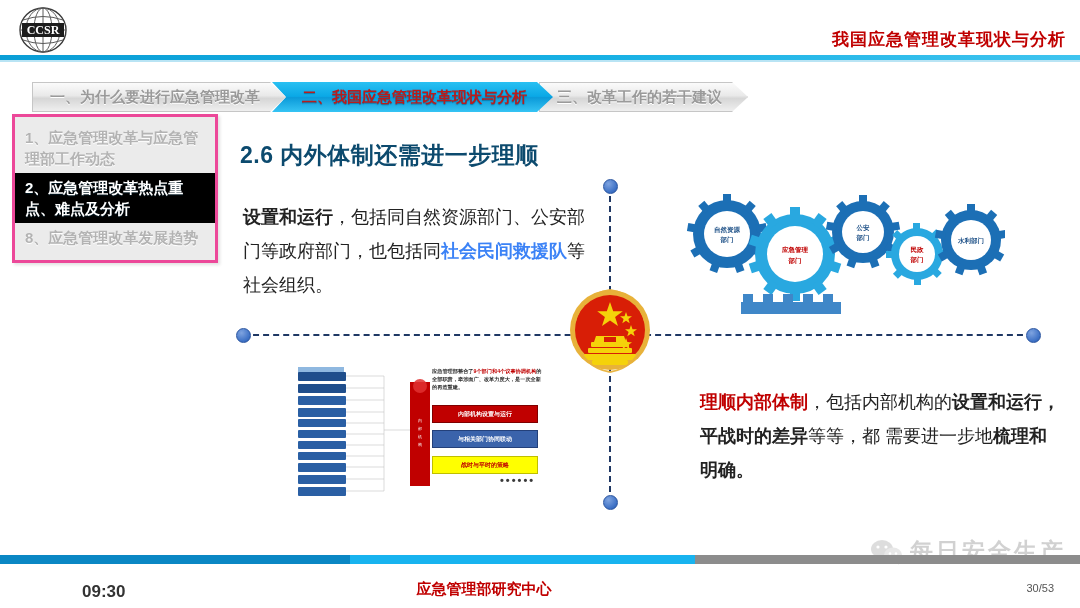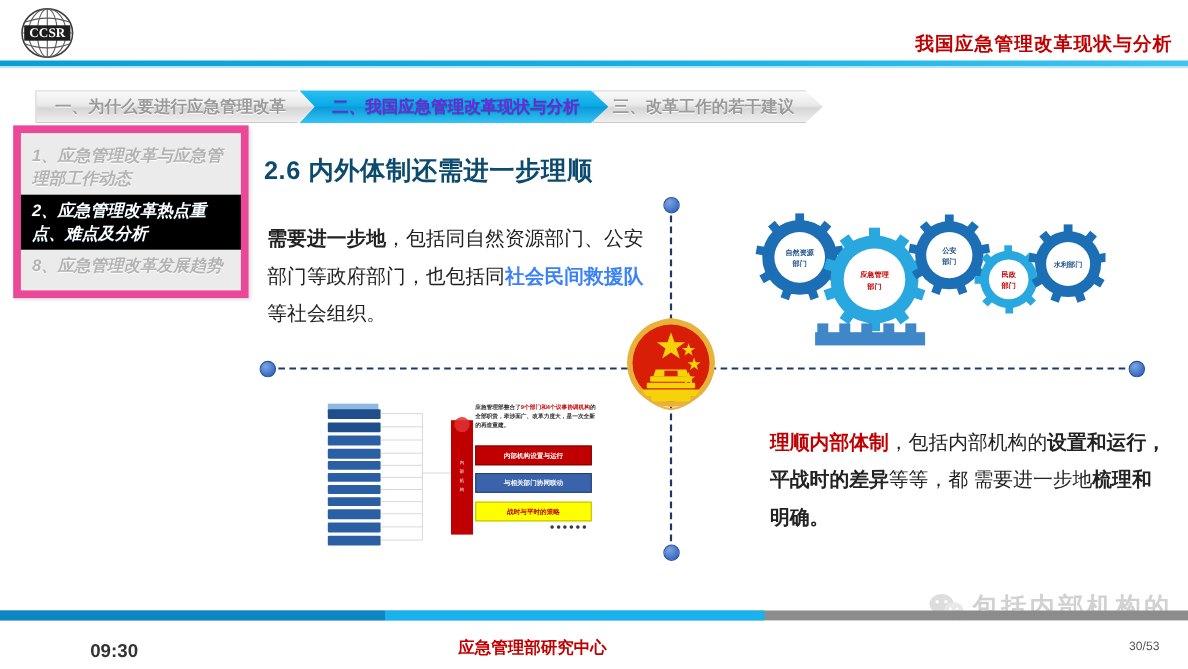--- a/index.html
+++ b/index.html
@@ -19,33 +19,33 @@
   .tab{position:relative;height:30px;display:flex;align-items:center;
        padding:0 26px 0 18px;font-size:15px;font-weight:bold;white-space:nowrap;
        margin-right:-14px;}
   .tab .tab-bg{position:absolute;left:0;top:0;right:0;bottom:0;z-index:0;}
   .tab span{position:relative;z-index:2;}
   .tab.inactive{color:#9a9a9a;text-shadow:0 1px 0 #fff;}
   .tab.inactive .tab-bg{
       background:linear-gradient(to bottom,#fbfbfb 0%,#e9e9e9 45%,#d6d6d6 55%,#efefef 100%);
       border:1px solid #c6c6c6;
       clip-path:polygon(0 0, calc(100% - 16px) 0, 100% 50%, calc(100% - 16px) 100%, 0 100%);}
-  .tab.active{color:#6d28d9;text-shadow:0 1px 1px rgba(0,60,90,.45);justify-content:flex-end;}
+  .tab.active{color:#b91c1c;text-shadow:0 1px 1px rgba(0,60,90,.45);justify-content:flex-end;}
   .tab.active .tab-bg{
       background:linear-gradient(to bottom,#29c0f2 0%,#0aa8e6 48%,#0b9ad9 52%,#36c4f4 100%);
       clip-path:polygon(0 0, calc(100% - 16px) 0, 100% 50%, calc(100% - 16px) 100%, 0 100%, 14px 50%);
       padding-left:0;}
   .tab.active{padding-left:30px;z-index:3;}
   .tab.t1{z-index:4;justify-content:center;}
   .tab.t3{z-index:1;}
 
   
   .subnav{position:absolute;left:12px;top:114px;width:200px;
-          background:#ebebeb;border:7px solid #ec4899;padding:6px 0 8px 0;
-          box-shadow:2px 2px 3px rgba(0,0,0,.12);font-style:italic;}
+          background:#ebebeb;border:3px solid #ec4899;padding:6px 0 8px 0;
+          box-shadow:2px 2px 3px rgba(0,0,0,.12);}
   .sub-item{font-size:15px;font-weight:bold;line-height:21px;padding:4px 6px 4px 10px;
             color:#b3b3b3;text-shadow:0 1px 0 #fff;}
   .sub-item.sel{background:#000000;color:#fff;text-shadow:0 1px 1px rgba(0,60,90,.4);
                 box-shadow:0 1px 2px rgba(0,0,0,.2) inset;}
 
   
   .slide-title{position:absolute;left:240px;top:140px;font-size:23px;font-weight:bold;
                color:#0c4a6e;letter-spacing:.5px;text-align:right;}
 
   
@@ -139,21 +139,21 @@
 
 <div class="subnav">
   <div class="sub-item">1、应急管理改革与应急管理部工作动态</div>
   <div class="sub-item sel">2、应急管理改革热点重点、难点及分析</div>
   <div class="sub-item">8、应急管理改革发展趋势</div>
 </div>
 
 <div class="slide-title">2.6 内外体制还需进一步理顺</div>
 
 <div class="para-out">
-  <span class="b">需要进一步地</span><span>，包括同自然资源部门、公安部门等政府部门，也包括同</span><span class="red">社会民间救援队</span><span>等社会组织。</span>
+  <span class="b">设置和运行</span><span>，包括同自然资源部门、公安部门等政府部门，也包括同</span><span class="red">社会民间救援队</span><span>等社会组织。</span>
 </div>
 
 <div class="dash-h"></div>
 <div class="dash-v"></div>
 <div class="dot" style="left:236px;top:328px;"></div>
 <div class="dot" style="left:1026px;top:328px;"></div>
 <div class="dot" style="left:603px;top:179px;"></div>
 <div class="dot" style="left:603px;top:495px;"></div>
 
 <div class="emblem">
@@ -360,21 +360,21 @@
   <svg width="34" height="28" viewBox="0 0 34 28">
     <ellipse cx="12" cy="11" rx="11" ry="9" fill="#b5b5b5"></ellipse>
     <polygon points="6,18 5,23 10,19" fill="#b5b5b5"></polygon>
     <circle cx="8" cy="9" r="1.6" fill="#ffffff"></circle>
     <circle cx="16" cy="9" r="1.6" fill="#ffffff"></circle>
     <ellipse cx="23" cy="17" rx="9" ry="7.5" fill="#cdcdcd"></ellipse>
     <polygon points="28,23 29,27 25,23.5" fill="#cdcdcd"></polygon>
     <circle cx="20" cy="15.5" r="1.3" fill="#ffffff"></circle>
     <circle cx="26" cy="15.5" r="1.3" fill="#ffffff"></circle>
   </svg>
-  <span class="wm-text">包括内部机构的</span>
+  <span class="wm-text">每日安全生产</span>
 </div>
 
 <div class="foot-bar">
   <div class="seg1"></div>
   <div class="seg2"></div>
 </div>
 <div class="foot-time">09:30</div>
 <div class="foot-center">应急管理部研究中心</div>
 <div class="foot-page">30/53</div>
 

